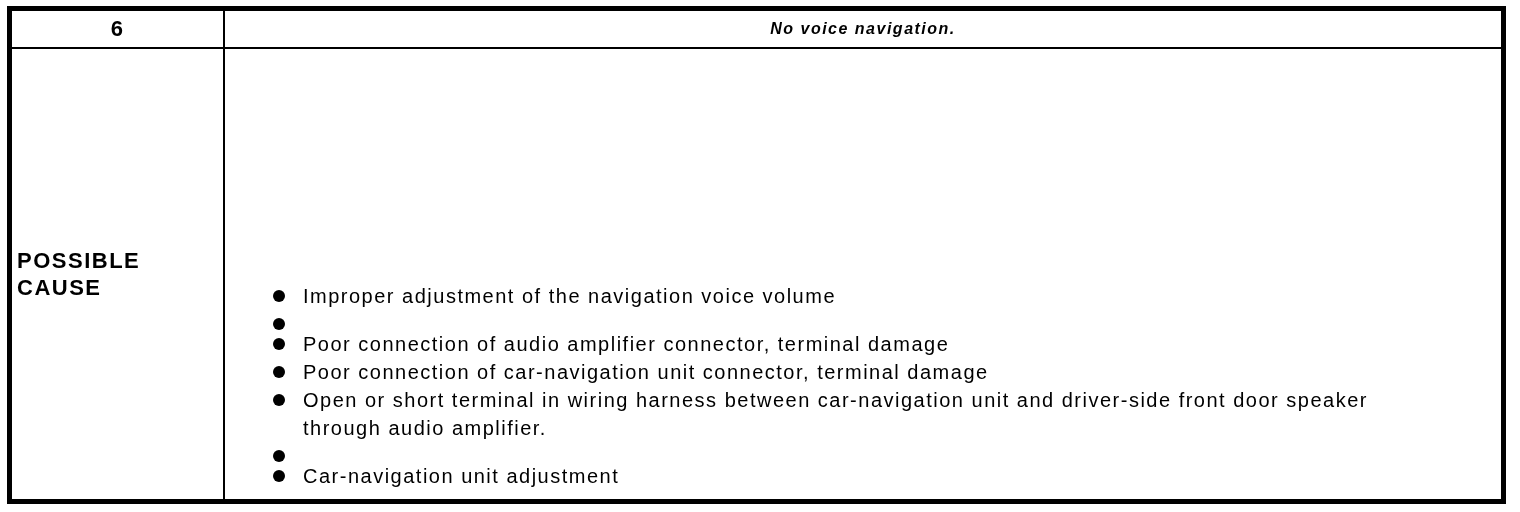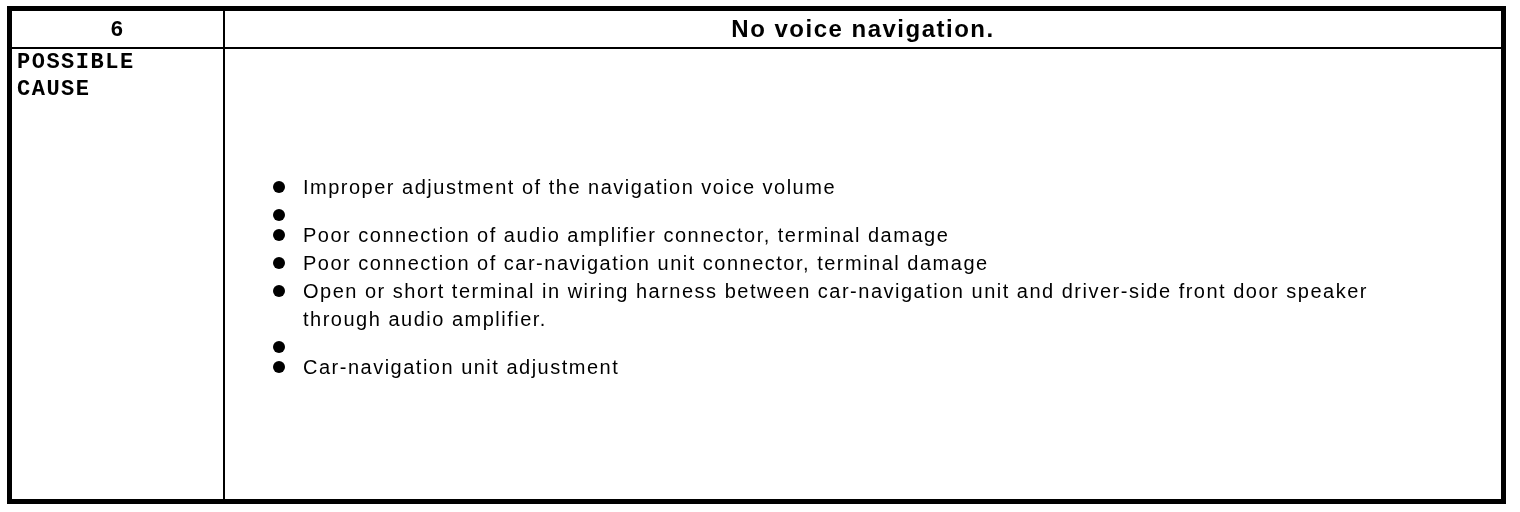--- a/index.html
+++ b/index.html
@@ -47,44 +47,44 @@
     font-weight: bold;
     font-size: 22px;
     letter-spacing: 1.5px;
   }
   .symptom {
     width: 100%;
     display: flex;
     align-items: center;
     justify-content: center;
     font-weight: bold;
-    font-size: 24px;
+    font-size: 16px;
     letter-spacing: 1.5px;
+    font-style: italic;
   }
   .cause-label-cell {
     width: 100%;
     display: flex;
-    align-items: flex-start;
-    font-family: Liberation Mono, monospace;
+    align-items: center;
   }
   .cause-label {
     font-weight: bold;
     font-size: 22px;
     letter-spacing: 1.5px;
     line-height: 27px;
     max-width: 150px;
     padding-left: 5px;
     word-spacing: 40px; 
   }
   ul.cause-list {
     list-style: none;
     width: 100%;
     display: flex;
     flex-direction: column;
-    justify-content: center;
+    justify-content: flex-end;
     padding: 14px 12px 9px 48px;
     border-radius: 23px;
   }
   ul.cause-list li {
     display: flex;
     align-items: flex-start;
   }
   .bullet {
     flex: 0 0 12px;
     width: 12px; height: 12px;

